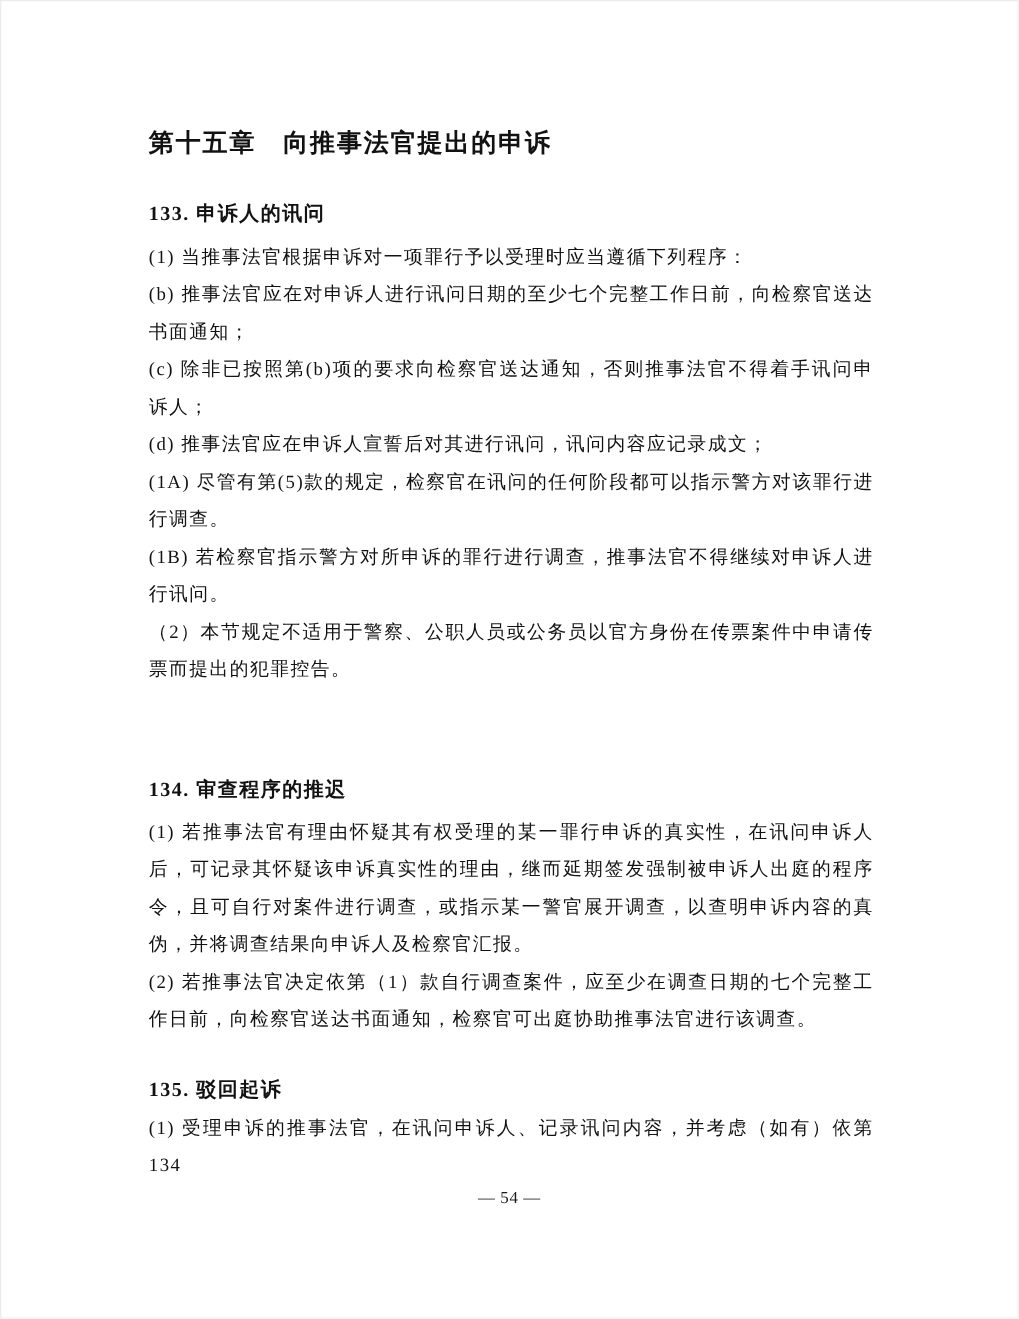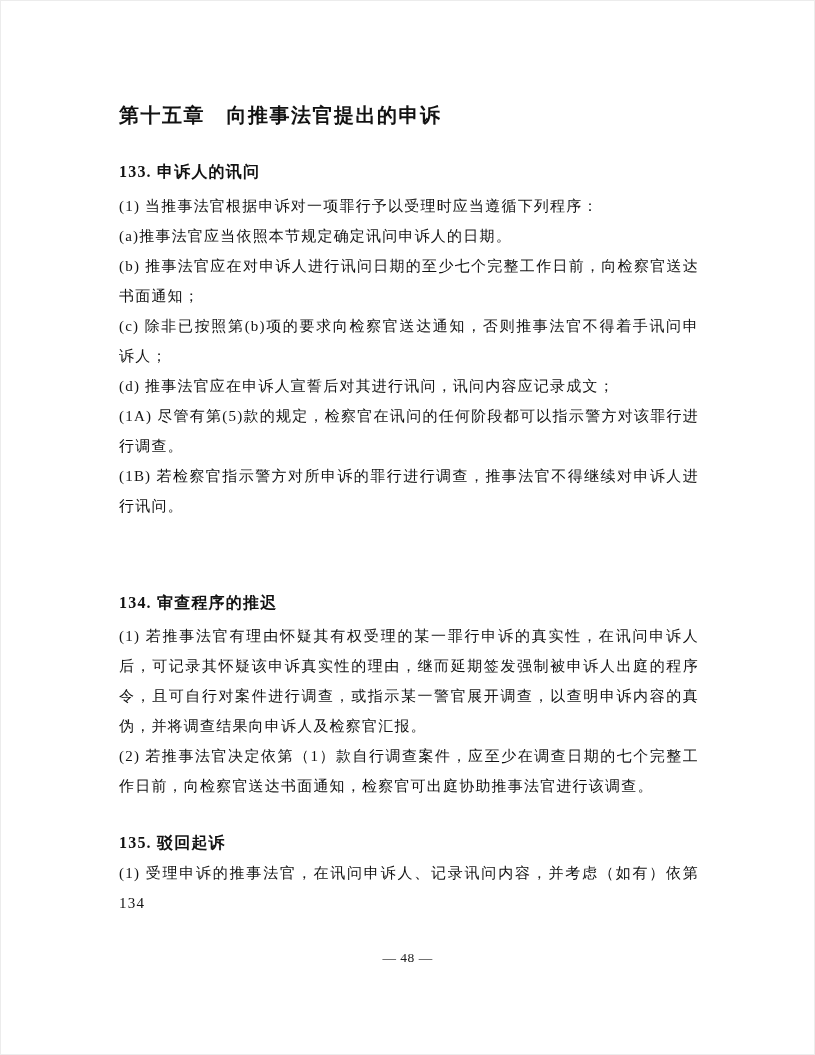--- a/index.html
+++ b/index.html
@@ -68,35 +68,35 @@
 <body>
 
 <div class="page">
   <div class="content">
 
     <h1 class="chapter-title">第十五章　向推事法官提出的申诉</h1>
 
     <div class="section section-133">
       <h2>133. 申诉人的讯问</h2>
       <p>(1) 当推事法官根据申诉对一项罪行予以受理时应当遵循下列程序：</p>
-      <p>(a)推事法官应当依照本节规定确定讯问申诉人的日期。</p>
       <p>(b) 推事法官应在对申诉人进行讯问日期的至少七个完整工作日前，向检察官送达书面通知；</p>
       <p>(c) 除非已按照第(b)项的要求向检察官送达通知，否则推事法官不得着手讯问申诉人；</p>
       <p>(d) 推事法官应在申诉人宣誓后对其进行讯问，讯问内容应记录成文；</p>
       <p>(1A) 尽管有第(5)款的规定，检察官在讯问的任何阶段都可以指示警方对该罪行进行调查。</p>
       <p>(1B) 若检察官指示警方对所申诉的罪行进行调查，推事法官不得继续对申诉人进行讯问。</p>
+      <p>（2）本节规定不适用于警察、公职人员或公务员以官方身份在传票案件中申请传票而提出的犯罪控告。</p>
     </div>
 
     <div class="section section-134">
       <h2>134. 审查程序的推迟</h2>
       <p>(1) 若推事法官有理由怀疑其有权受理的某一罪行申诉的真实性，在讯问申诉人后，可记录其怀疑该申诉真实性的理由，继而延期签发强制被申诉人出庭的程序令，且可自行对案件进行调查，或指示某一警官展开调查，以查明申诉内容的真伪，并将调查结果向申诉人及检察官汇报。</p>
       <p>(2) 若推事法官决定依第（1）款自行调查案件，应至少在调查日期的七个完整工作日前，向检察官送达书面通知，检察官可出庭协助推事法官进行该调查。</p>
     </div>
 
     <div class="section section-135">
       <h2>135. 驳回起诉</h2>
       <p>(1) 受理申诉的推事法官，在讯问申诉人、记录讯问内容，并考虑（如有）依第134</p>
     </div>
 
   </div>
 
-  <div class="footer">— 48 —</div>
+  <div class="footer">— 54 —</div>
 </div>
 
 </body></html>

